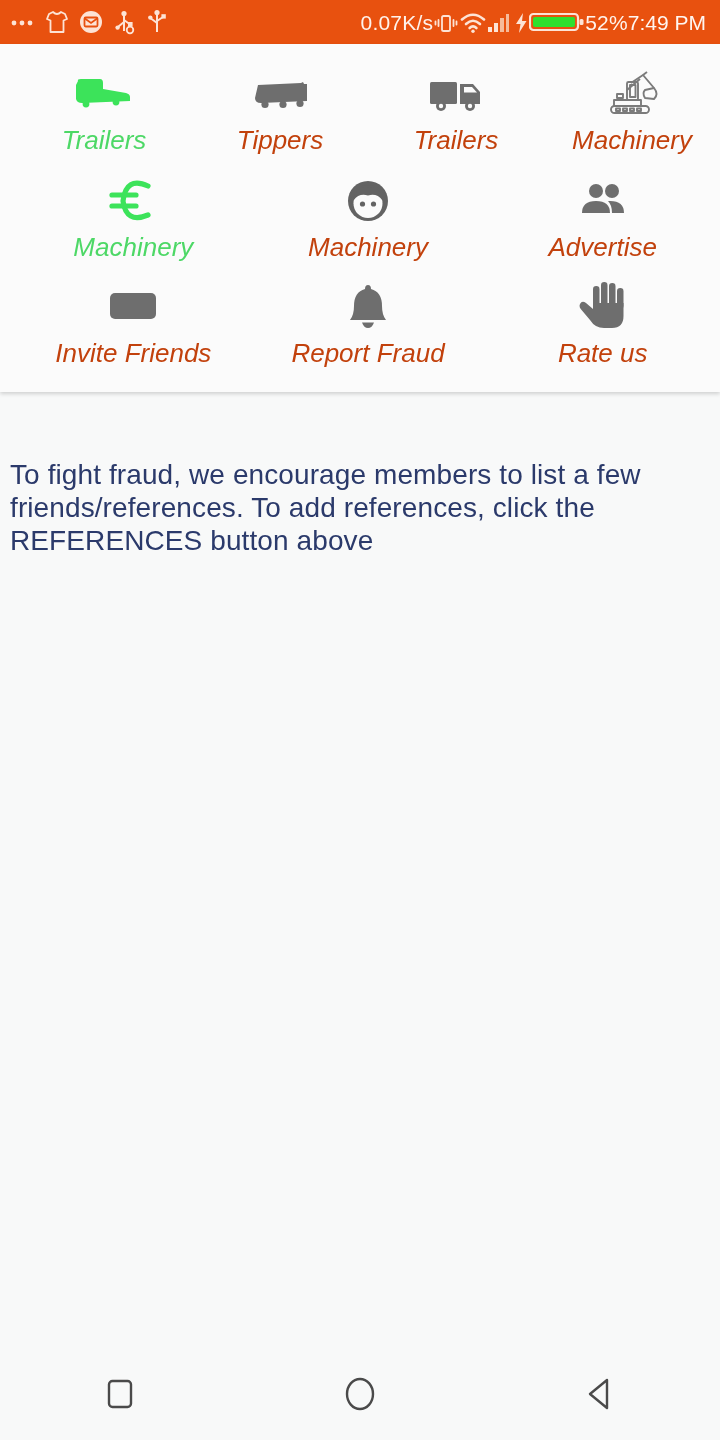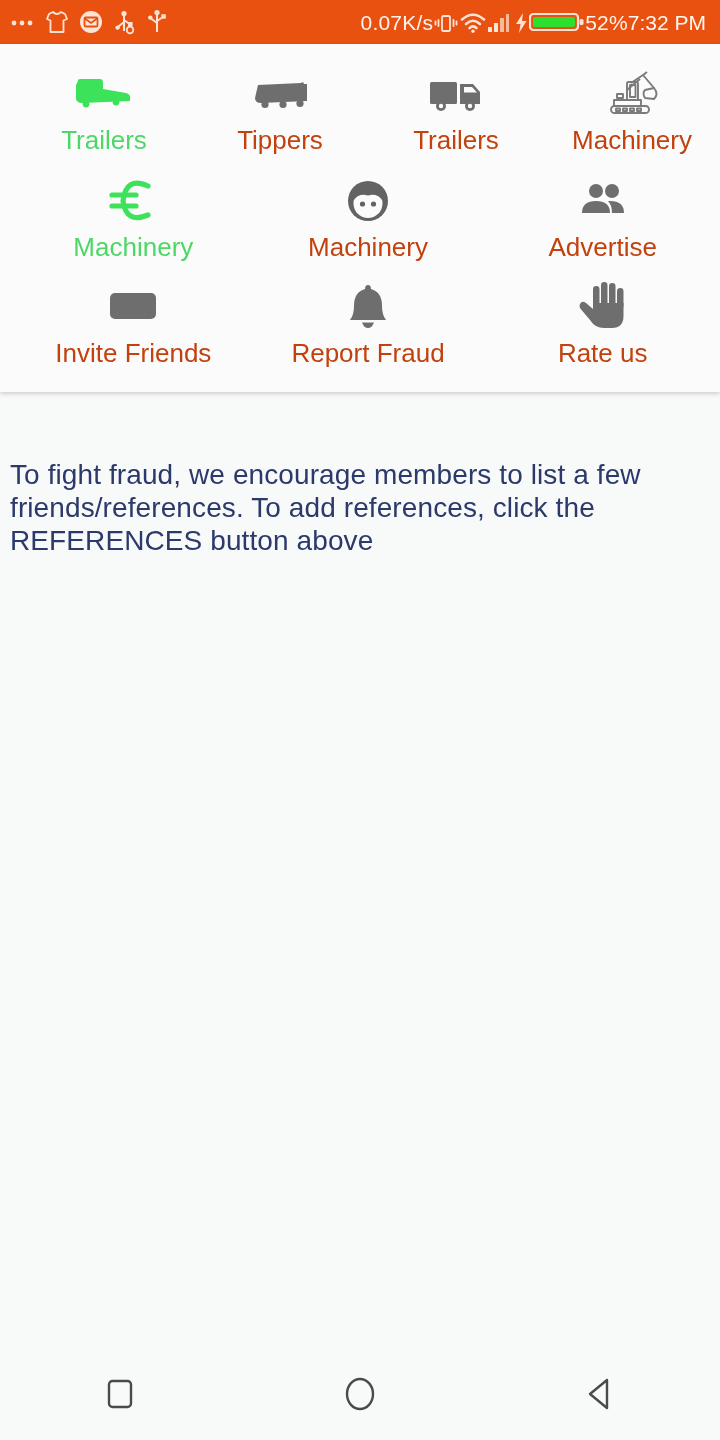--- a/index.html
+++ b/index.html
@@ -21,21 +21,21 @@
   .sb-right { display: flex; align-items: flex-end; }
   .sb-text { font-size: 21px; letter-spacing: .2px; color: #fff3ec; white-space: nowrap; }
   .sb-time { font-size: 21px; color: #fff6f1; }
   .sb-ico { display: block; }
 
   
   .menu-card {
     background: #fbfbfb;
     padding: 10px 0 18px 16px;
     box-shadow: 0 2px 4px rgba(0,0,0,.16);
-    position: relative; z-index: 3;
+    position: relative; z-index: 3; font-style: italic;
   }
   .grid-row { display: flex; }
   .cell {
     flex: 1 1 25%;
     display: flex; flex-direction: column; align-items: center;
     padding: 12px 2px 6px 2px;
     cursor: pointer;
   }
   .cell-ico {
     height: 56px; width: 100%;
@@ -125,21 +125,21 @@
       </svg>
       <svg class="sb-ico" width="16" height="24" viewBox="0 0 16 24">
         <path d="M10 2 L3 13 L7.5 13 L6 22 L13.5 10 L9 10 Z" fill="#fde3d5"></path>
       </svg>
       <svg class="sb-ico" width="56" height="26" viewBox="0 0 56 26">
         <rect x="1" y="5" width="48" height="16" rx="3.5" fill="none" stroke="#fde3d5" stroke-width="2.2"></rect>
         <rect x="4" y="8" width="42" height="10" rx="2" fill="#2ee02e"></rect>
         <rect x="50.5" y="10" width="4" height="6" rx="1.5" fill="#fde3d5"></rect>
       </svg>
       <span class="sb-text">52%</span>
-      <span class="sb-time">7:32 PM</span>
+      <span class="sb-time">7:49 PM</span>
     </div>
   </div>
 
   <div class="menu-card">
 
     <div class="grid-row">
       <div class="cell accent">
         <span class="cell-ico">
           <svg width="80" height="46" viewBox="0 0 80 46">
             <path d="M14 10 Q13 8 17 8 L36 8 Q39 8 39 12 L39 18 L62 22 Q66 23 66 26 L66 30 L18 32 Q13 32 12 28 L12 14 Z" fill="#3ce35a"></path>

